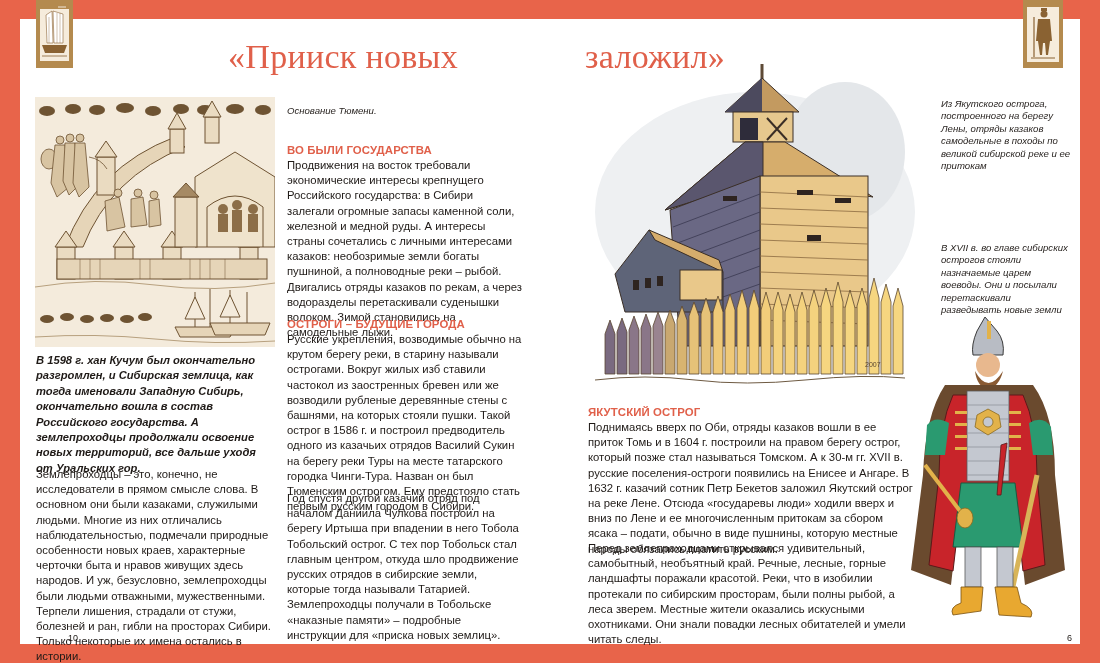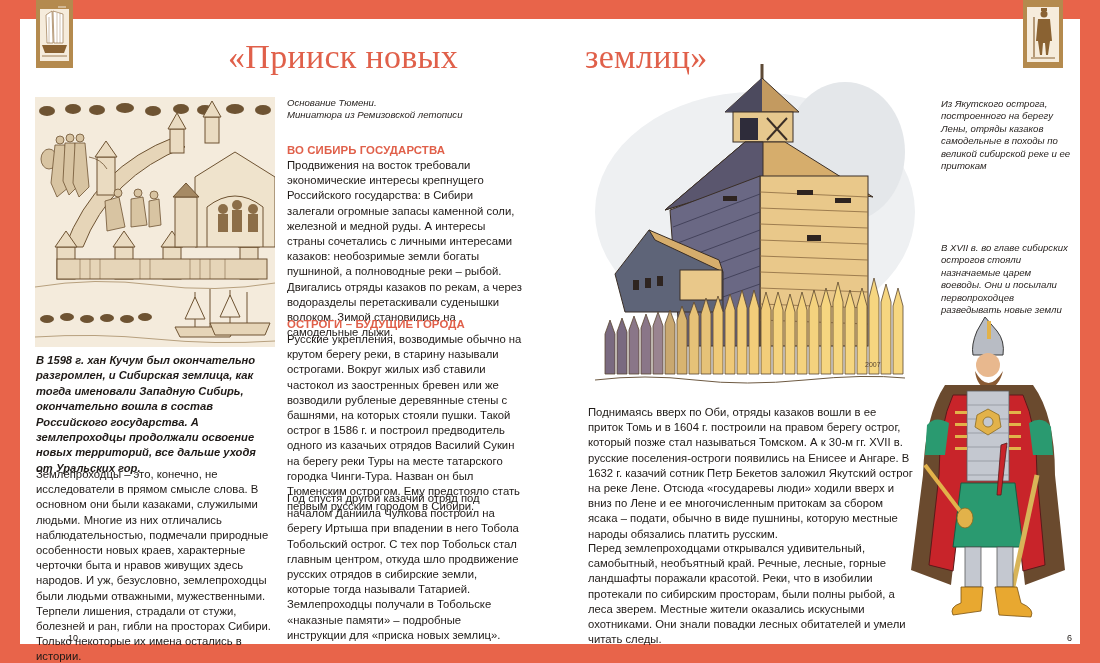--- a/index.html
+++ b/index.html
@@ -60,21 +60,21 @@
     <circle cx="19" cy="11" r="3.5" fill="#8a6232"></circle>
     <rect x="16" y="5" width="6" height="3" fill="#8a6232"></rect>
     <path d="M13 16 L25 16 L27 38 L11 38 Z" fill="#8a6232"></path>
     <path d="M13 38 L15 52 L17 52 L18 40 L20 40 L21 52 L23 52 L25 38 Z" fill="#8a6232"></path>
     <line x1="9" y1="14" x2="9" y2="54" stroke="#8a6232" stroke-width="1.2"></line>
     <path d="M6 55 L30 55" stroke="#8a6232" stroke-width="1"></path>
   </svg>
 </div>
 
 <div class="title" style="left:228px;top:40px;">«Прииск новых</div>
-<div class="title" style="left:585px;top:40px;">землиц»</div>
+<div class="title" style="left:585px;top:40px;">заложил»</div>
 
 <div class="illus" style="left:35px;top:97px;width:240px;height:250px;">
   <svg width="240" height="250" viewBox="0 0 240 250">
     <rect x="0" y="0" width="240" height="250" fill="#f4ebdc"></rect>
 
     <g fill="#6e5332">
       <ellipse cx="12" cy="14" rx="8" ry="5"></ellipse>
         <ellipse cx="38" cy="12" rx="8" ry="5"></ellipse>
         <ellipse cx="62" cy="13" rx="8" ry="5"></ellipse>
       <ellipse cx="90" cy="11" rx="9" ry="5"></ellipse>
@@ -167,33 +167,32 @@
         <line x1="175" y1="192" x2="175" y2="230"></line>
       <line x1="195" y1="193" x2="195" y2="226"></line>
         <line x1="212" y1="195" x2="212" y2="226"></line>
       <path d="M160 200 L150 222 L170 222 Z" fill="#f4ebdc"></path>
         <path d="M195 198 L185 220 L205 220 Z" fill="#f4ebdc"></path>
     </g>
     <path d="M0 240 Q60 236 120 242 T240 244" fill="none" stroke="#b7a07e" stroke-width="1"></path>
   </svg>
 </div>
 
-<div class="txt caption" style="left:287px;top:97px;width:240px;">
+<div class="txt caption" style="left:287px;top:105px;width:240px;">
   <p>Основание Тюмени.</p>
-  <p>Миниатюра из Ремизовской летописи</p>
 </div>
 
 <div class="txt lead" style="left:36px;top:353px;width:236px;">В 1598 г. хан Кучум был окончательно разгромлен, и Сибирская землица, как тогда именовали Западную Сибирь, окончательно вошла в состав Российского государства. А землепроходцы продолжали освоение новых территорий, все дальше уходя от Уральских гор.</div>
 
 <div class="txt" style="left:36px;top:467px;width:238px;">
   <p>Землепроходцы – это, конечно, не исследователи в прямом смысле слова. В основном они были казаками, служилыми людьми. Многие из них отличались наблюдательностью, подмечали природные особенности новых краев, характерные черточки быта и нравов живущих здесь народов. И уж, безусловно, землепроходцы были людьми отважными, мужественными. Терпели лишения, страдали от стужи, болезней и ран, гибли на просторах Сибири. Только некоторые их имена остались в истории.</p>
 </div>
 
 <div class="txt" style="left:287px;top:143px;width:236px;">
-  <p class="head">ВО СИБИРЬ ГОСУДАРСТВА</p>
+  <p class="head">ВО БЫЛИ ГОСУДАРСТВА</p>
   <p>Продвижения на восток требовали экономические интересы крепнущего Российского государства: в Сибири залегали огромные запасы каменной соли, железной и медной руды. А интересы страны сочетались с личными интересами казаков: необозримые земли богаты пушниной, а полноводные реки – рыбой. Двигались отряды казаков по рекам, а через водоразделы перетаскивали суденышки волоком. Зимой становились на самодельные лыжи.</p>
 </div>
 <div class="txt" style="left:287px;top:317px;width:236px;">
   <p class="head">ОСТРОГИ – БУДУЩИЕ ГОРОДА</p>
   <p>Русские укрепления, возводимые обычно на крутом берегу реки, в старину называли острогами. Вокруг жилых изб ставили частокол из заостренных бревен или же возводили рубленые деревянные стены с башнями, на которых стояли пушки. Такой острог в 1586 г. и построил предводитель одного из казачьих отрядов Василий Сукин на берегу реки Туры на месте татарского городка Чинги-Тура. Назван он был Тюменским острогом. Ему предстояло стать первым русским городом в Сибири.</p>
 </div>
 <div class="txt" style="left:287px;top:491px;width:236px;">
   <p>Год спустя другой казачий отряд под началом Даниила Чулкова построил на берегу Иртыша при впадении в него Тобола Тобольский острог. С тех пор Тобольск стал главным центром, откуда шло продвижение русских отрядов в сибирские земли, которые тогда называли Татарией. Землепроходцы получали в Тобольске «наказные памяти» – подробные инструкции для «приска новых землиц».</p>
 </div>
 
@@ -275,21 +274,21 @@
       <path d="M284 312 L284 236 L289 216 L294 236 L294 312 Z" fill="#f6d680"></path>
       <path d="M296 312 L296 240 L301 222 L306 240 L306 312 Z" fill="#f6d680"></path>
       <path d="M308 312 L308 244 L313 226 L318 244 L318 312 Z" fill="#f6d680"></path>
     </g>
     <text x="280" y="305" font-size="7" fill="#5a4630" font-family="Liberation Sans, sans-serif">2007</text>
     <path d="M10 318 Q60 312 110 318 T220 318 T320 316" fill="none" stroke="#6e5a42" stroke-width="1"></path>
   </svg>
 </div>
 
 <div class="txt caption" style="left:941px;top:98px;width:130px;">Из Якутского острога, построенного на берегу Лены, отряды казаков самодельные в походы по великой сибирской реке и ее притокам</div>
-<div class="txt caption" style="left:941px;top:242px;width:132px;">В XVII в. во главе сибирских острогов стояли назначаемые царем воеводы. Они и посылали первопроходцев разведывать новые земли</div>
+<div class="txt caption" style="left:941px;top:242px;width:132px;">В XVII в. во главе сибирских острогов стояли назначаемые царем воеводы. Они и посылали перетаскивали разведывать новые земли</div>
 
 <div class="illus" style="left:905px;top:315px;width:165px;height:310px;">
   <svg width="165" height="310" viewBox="0 0 165 310">
 
     <path d="M80 2 L72 16 Q66 30 68 40 L98 40 Q100 26 92 16 Z" fill="#b8bcc4" stroke="#3a3a3a" stroke-width="1"></path>
     <path d="M82 6 L86 6 L86 24 L82 24 Z" fill="#e2b24a"></path>
 
     <ellipse cx="83" cy="50" rx="12" ry="12" fill="#e8b88e"></ellipse>
     <path d="M70 56 Q83 80 98 56 Q94 72 83 74 Q72 72 70 56 Z" fill="#8a5a32"></path>
 
@@ -335,19 +334,20 @@
 
     <rect x="60" y="232" width="16" height="40" fill="#c4c8d0" stroke="#5a5a5a" stroke-width="0.8"></rect>
     <rect x="92" y="232" width="16" height="40" fill="#c4c8d0" stroke="#5a5a5a" stroke-width="0.8"></rect>
 
     <path d="M56 272 L78 272 L76 296 L48 300 Q44 292 56 288 Z" fill="#e8a830" stroke="#7a5210" stroke-width="0.8"></path>
     <path d="M90 272 L112 272 L116 288 Q130 294 126 302 L94 300 Z" fill="#e8a830" stroke="#7a5210" stroke-width="0.8"></path>
   </svg>
 </div>
 
 <div class="txt" style="left:588px;top:405px;width:325px;">
+  <p class="head">ЯКУТСКИЙ ОСТРОГ</p>
   <p>Поднимаясь вверх по Оби, отряды казаков вошли в ее приток Томь и в 1604 г. построили на правом берегу острог, который позже стал называться Томском. А к 30-м гг. XVII в. русские поселения-остроги появились на Енисее и Ангаре. В 1632 г. казачий сотник Петр Бекетов заложил Якутский острог на реке Лене. Отсюда «государевы люди» ходили вверх и вниз по Лене и ее многочисленным притокам за сбором ясака – подати, обычно в виде пушнины, которую местные народы обязались платить русским.</p>
 </div>
 <div class="txt" style="left:588px;top:541px;width:322px;">
   <p>Перед землепроходцами открывался удивительный, самобытный, необъятный край. Речные, лесные, горные ландшафты поражали красотой. Реки, что в изобилии протекали по сибирским просторам, были полны рыбой, а леса зверем. Местные жители оказались искусными охотниками. Они знали повадки лесных обитателей и умели читать следы.</p>
 </div>
 
 <div class="pagenum" style="left:1067px;top:633px;">6</div>
 
 </body></html>

